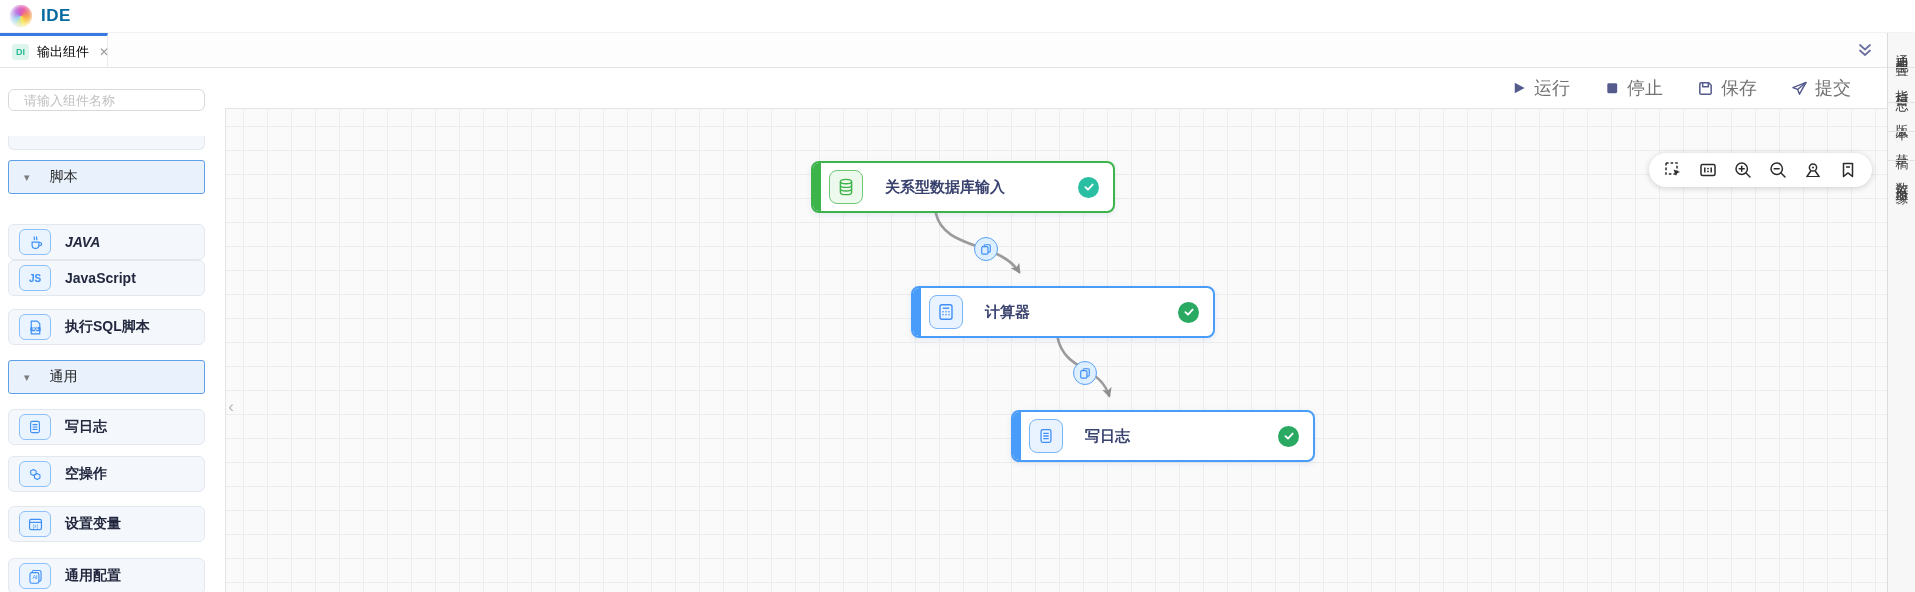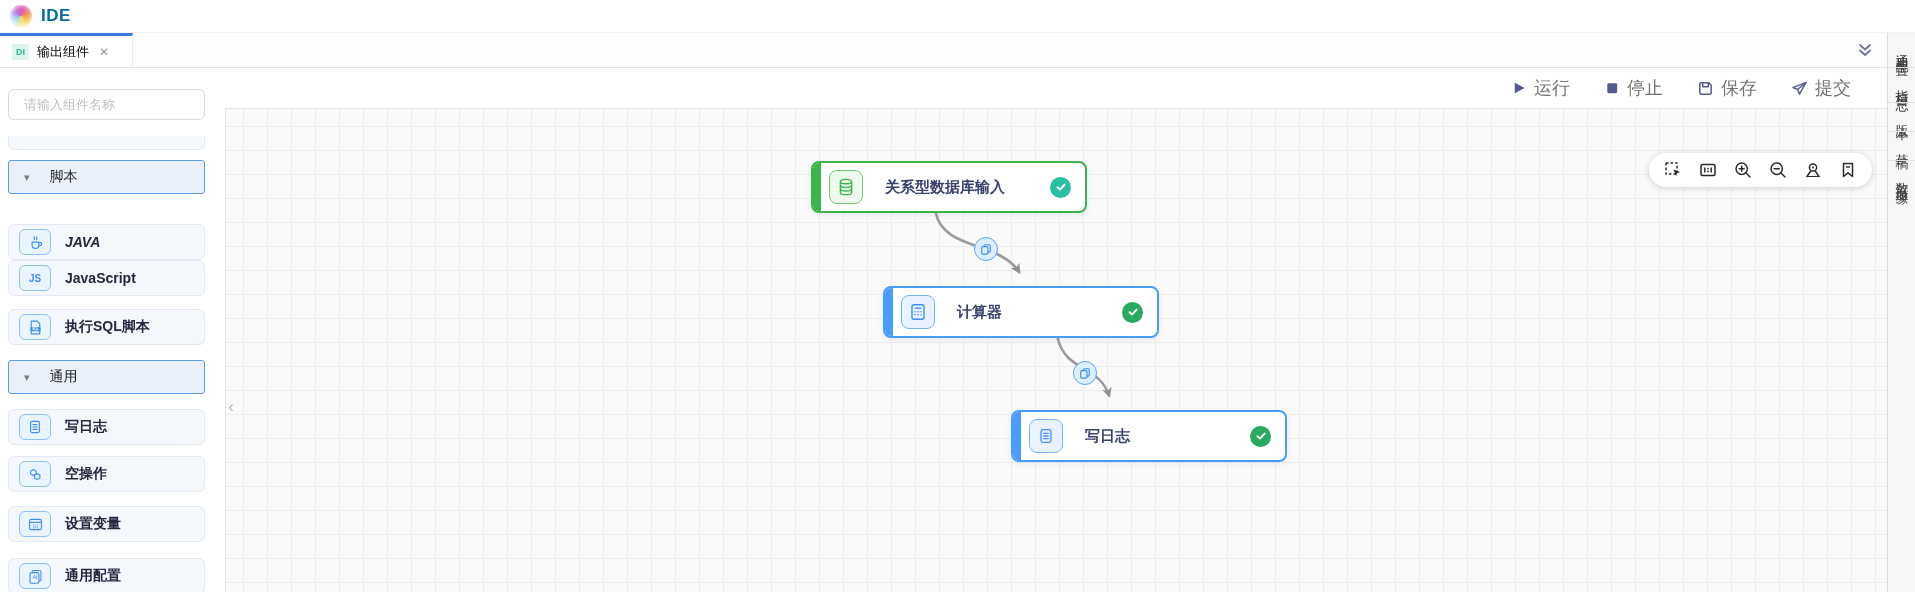--- a/index.html
+++ b/index.html
@@ -11,21 +11,21 @@
   .header { position:absolute; left:0; top:0; width:1915px; height:33px; background:#fff;
             display:flex; align-items:center; padding-left:10px; border-bottom:1px solid #f2f2f2; }
   .logo { width:22px; height:22px; border-radius:50%;
           background:conic-gradient(from 20deg,#e85aad,#f7a24b,#f8e648,#8ed0f0,#b46ae0,#e85aad);
           box-shadow:inset 0 0 4px rgba(255,255,255,.85), inset 3px -3px 6px rgba(255,255,255,.6); }
   .app-title { margin-left:9px; font-size:17px; font-weight:600; color:#0369a1; letter-spacing:.5px; }
 
   
   .tabbar { position:absolute; left:0; top:33px; width:1887px; height:35px; background:#fdfdfd;
             border-bottom:1px solid #e4e4e4; display:flex; align-items:stretch; }
-  .tab { width:133px; display:flex; align-items:center; gap:8px; padding:0 10px 0 12px;
+  .tab { width:108px; display:flex; align-items:center; gap:8px; padding:0 10px 0 12px;
          background:#fff; border-top:3px solid #3779e3; border-right:1px solid #ececec; cursor:pointer; }
   .tab-badge { min-width:17px; height:16px; border-radius:3px; background:#def5ee; color:#27b892;
                font-size:9px; font-weight:700; display:flex; align-items:center; justify-content:center; padding:0 2px; }
   .tab-label { font-size:13px; color:#000000; white-space:nowrap; }
   .tab-close { font-size:12px; color:#9a9a9a; margin-left:2px; cursor:pointer; }
   .tab-spacer { flex:1; }
   .tabbar-collapse { width:44px; display:flex; align-items:center; justify-content:center; cursor:pointer; }
 
   
   .rightbar { position:absolute; left:1887px; top:33px; width:28px; height:559px;
@@ -36,21 +36,21 @@
 
   
   .actionbar { position:absolute; left:225px; top:68px; width:1662px; height:40px; background:#fff;
                display:flex; align-items:center; justify-content:flex-end; gap:34px; padding-right:36px; }
   .act-btn { display:flex; align-items:center; gap:7px; cursor:pointer; }
   .act-btn svg { display:block; }
   .act-label { font-size:18px; color:#737373; }
 
   
   .sidebar { position:absolute; left:0; top:68px; width:225px; height:524px; background:#fff; overflow:hidden; }
-  .search-box { position:absolute; left:8px; top:21px; width:197px; height:31px; border:1px solid #d9d9d9;
+  .search-box { position:absolute; left:8px; top:21px; width:197px; height:22px; border:1px solid #d9d9d9;
                 border-radius:6px; background:#fff; display:flex; align-items:center; padding:4px 9px; gap:6px; }
   .search-box input { border:none; outline:none; flex:1; font-size:13px; color:#333; background:transparent;
                       font-family:"Liberation Sans", sans-serif; }
   .search-box input::placeholder { color:#c0c0c0; }
   .sb-row { position:absolute; left:8px; width:197px; }
   .sb-partial { height:14px; border:1px solid #e3e8ef; border-top:none; border-radius:0 0 6px 6px; background:#f4f8fd; }
   .sb-section { height:34px; background:#e8f1fc; border:1px solid #5d9fe8; border-radius:3px;
                 display:flex; align-items:center; padding-left:15px; gap:20px; cursor:pointer; }
   .sb-caret { font-size:11px; color:#7c7c7c; }
   .sb-section-label { font-size:14px; font-weight:400; color:#232323; }
@@ -61,21 +61,21 @@
   .sb-item-label { font-size:14px; font-weight:700; color:#23283f; white-space:nowrap; }
 
   
   .canvas { position:absolute; left:225px; top:108px; width:1662px; height:484px;
             background-color:#fafafa; border-left:1px solid #e4e4e4; border-top:1px solid #e4e4e4;
             background-image:linear-gradient(#ededed 1px, transparent 1px),
                              linear-gradient(90deg,#ededed 1px, transparent 1px);
             background-size:24px 24px; background-position:-7px -7px; }
   .edges { position:absolute; left:0; top:0; width:100%; height:100%; }
 
-  .node { position:absolute; height:52px; width:276px; background:#fff; border-radius:8px;
+  .node { position:absolute; height:52px; width:304px; background:#fff; border-radius:8px;
           display:flex; align-items:center; box-shadow:0 2px 6px rgba(50,90,160,.10); cursor:pointer;font-family:Liberation Mono, monospace; }
   .node::before { content:""; position:absolute; left:0; top:0; bottom:0; width:8px; border-radius:6px 0 0 6px; }
   .node.green { border:2px solid #3cb44a; }
   .node.green::before { background:#3cb44a; }
   .node.blue { border:2px solid #4a9cfa; }
   .node.blue::before { background:#4a9cfa; }
   .node-icon { width:34px; height:34px; border-radius:8px; margin-left:16px;
                display:flex; align-items:center; justify-content:center; flex:none; }
   .node.green .node-icon { background:#eef9ee; border:1.5px solid #6ec878; }
   .node.blue  .node-icon { background:#e9f3ff; border:1.5px solid #79b5f8; }
@@ -303,21 +303,21 @@
       </span>
     </div>
 
     <div class="edge-badge" style="left:748px; top:128px;">
       <svg width="14" height="14" viewBox="0 0 18 18" fill="none" stroke="#3d8ff6" stroke-width="1.5" stroke-linejoin="round">
         <rect x="6.5" y="3.5" width="8" height="9.5" rx="1.5"></rect>
         <rect x="3.5" y="6" width="8" height="9.5" rx="1.5" fill="#ddeeff"></rect>
       </svg>
     </div>
 
-    <div class="node blue" style="left:657px; top:177px;">
+    <div class="node blue" style="left:685px; top:177px;">
       <span class="node-icon">
         <svg width="20" height="20" viewBox="0 0 20 20" fill="none" stroke="#3f8ef7" stroke-width="1.4">
           <rect x="4" y="2.8" width="12" height="14.4" rx="2"></rect>
           <line x1="6.8" y1="6.2" x2="13.2" y2="6.2"></line>
           <circle cx="7" cy="9.8" r=".8" fill="#3f8ef7" stroke="none"></circle>
             <circle cx="10" cy="9.8" r=".8" fill="#3f8ef7" stroke="none"></circle>
             <circle cx="13" cy="9.8" r=".8" fill="#3f8ef7" stroke="none"></circle>
           <circle cx="7" cy="12.8" r=".8" fill="#3f8ef7" stroke="none"></circle>
             <circle cx="10" cy="12.8" r=".8" fill="#3f8ef7" stroke="none"></circle>
             <circle cx="13" cy="12.8" r=".8" fill="#3f8ef7" stroke="none"></circle>

